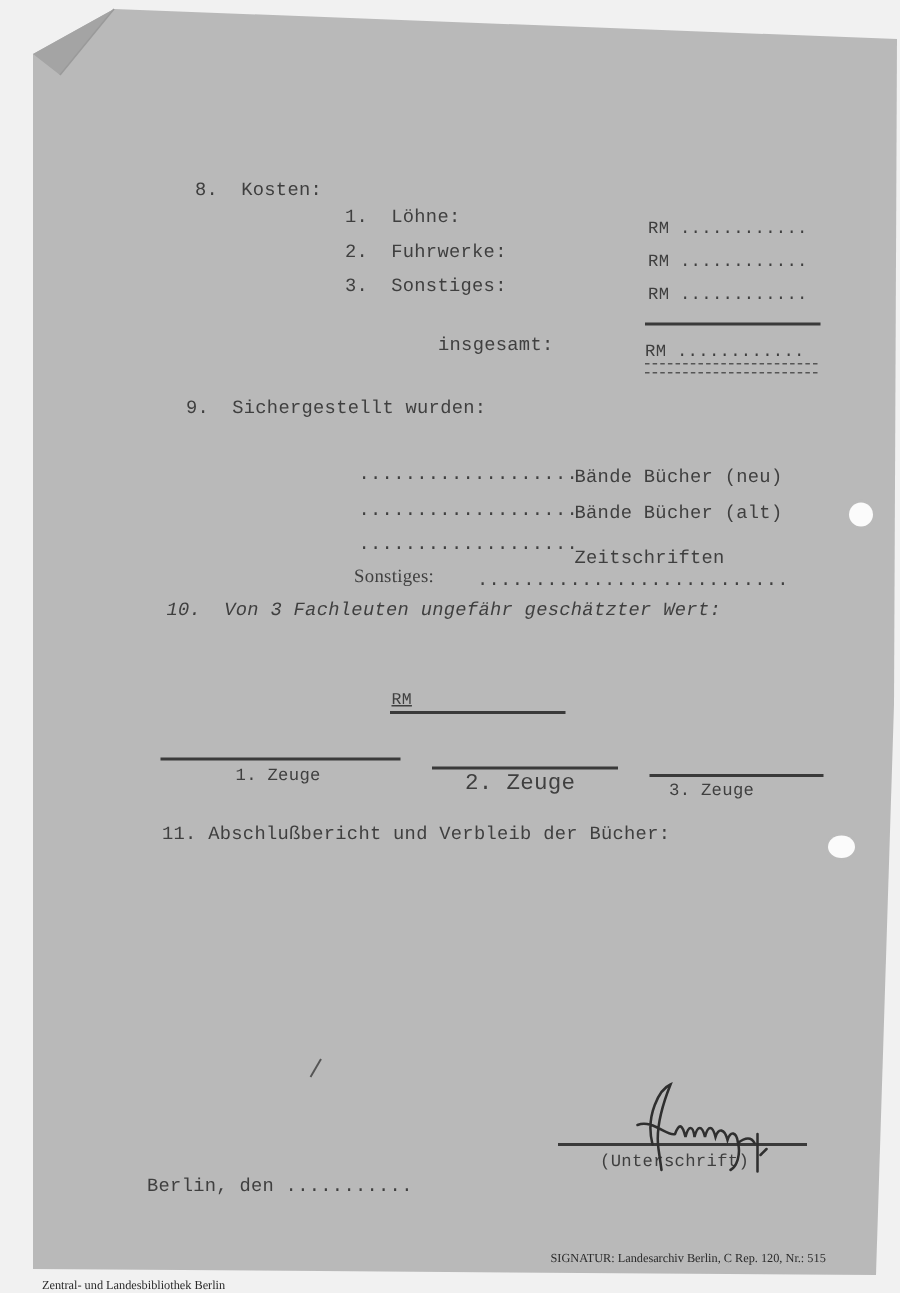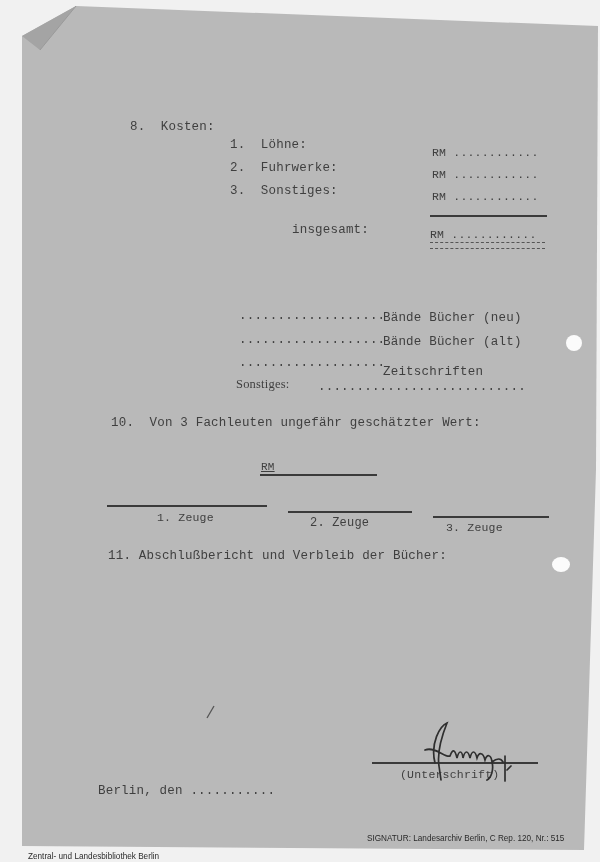--- a/index.html
+++ b/index.html
@@ -16,21 +16,21 @@
     position:absolute; left:0; top:0; width:600px; height:862px;
   }
   .t {
     position:absolute; white-space:pre; font-size:12.5px; line-height:14px;
     color:#3f3f3f; letter-spacing:0.2px;
   }
   .rule { position:absolute; height:1.5px; background:#3a3a3a; }
   .dbl { position:absolute; height:5px; border-top:1.5px dashed #555; border-bottom:1.5px dashed #555; }
   .hole { position:absolute; width:16px; height:16px; border-radius:50%; background:#fbfbfb; box-shadow:0 0 2px #bbb; }
   .footer {
-    position:absolute; font-family:Liberation Sans, sans-serif; font-size:8.2px;
+    position:absolute; font-family:Liberation Serif, serif; font-size:8.2px;
     line-height:9.5px; color:#2a2a2a; white-space:pre;
   }
   .sig { position:absolute; }
 </style>
 </head>
 <body>
 
 <div class="page">
 
   <svg class="sheet-bg" width="600" height="862" viewBox="0 0 600 862">
@@ -47,37 +47,38 @@
   <div class="t" style="left:432px;top:146px;font-size:11.5px;">RM ............</div>
   <div class="t" style="left:230px;top:161px;">2.  Fuhrwerke:</div>
   <div class="t" style="left:432px;top:168px;font-size:11.5px;">RM ............</div>
   <div class="t" style="left:230px;top:184px;">3.  Sonstiges:</div>
   <div class="t" style="left:432px;top:190px;font-size:11.5px;">RM ............</div>
   <div class="rule" style="left:430px;top:215px;width:117px;"></div>
   <div class="t" style="left:292px;top:223px;">insgesamt:</div>
   <div class="t" style="left:430px;top:228px;font-size:11.5px;">RM ............</div>
   <div class="dbl" style="left:430px;top:242px;width:115px;"></div>
 
+  <div class="t" style="left:124px;top:265px;">9.  Sichergestellt wurden:</div>
   <div class="t" style="left:239px;top:309px;">...................</div>
   <div class="t" style="left:383px;top:311px;">Bände Bücher (neu)</div>
   <div class="t" style="left:239px;top:333px;">...................</div>
   <div class="t" style="left:383px;top:335px;">Bände Bücher (alt)</div>
   <div class="t" style="left:239px;top:356px;">...................</div>
   <div class="t" style="left:383px;top:365px;">Zeitschriften</div>
   <div class="t" style="left:236px;top:377px;font-family:Liberation Serif, serif;">Sonstiges:</div>
   <div class="t" style="left:318px;top:380px;">...........................</div>
 
-  <div class="t" style="left:111px;top:416px;">10.  Von 3 Fachleuten ungefähr geschätzter Wert:</div>
+  <div class="t" style="left:111px;top:400px;font-style:italic;">10.  Von 3 Fachleuten ungefähr geschätzter Wert:</div>
   <div class="t" style="left:261px;top:460px;font-size:11px;text-decoration:underline;">RM</div>
   <div class="rule" style="left:260px;top:474px;width:117px;"></div>
 
   <div class="rule" style="left:107px;top:505px;width:160px;"></div>
   <div class="t" style="left:138px;top:511px;font-size:11.5px;margin-left:19px;">1. Zeuge</div>
   <div class="rule" style="left:288px;top:511px;width:124px;"></div>
-  <div class="t" style="left:310px;top:516px;font-size:12px;">2. Zeuge</div>
+  <div class="t" style="left:310px;top:516px;font-size:15px;">2. Zeuge</div>
   <div class="rule" style="left:433px;top:516px;width:116px;"></div>
   <div class="t" style="left:446px;top:521px;font-size:11.5px;">3. Zeuge</div>
 
   <div class="t" style="left:108px;top:549px;">11. Abschlußbericht und Verbleib der Bücher:</div>
 
   <svg class="sig" style="left:205px;top:704px;" width="12" height="16">
     <line x1="2" y1="14" x2="9" y2="2" stroke="#555" stroke-width="1.3"></line>
   </svg>
   <div class="t" style="left:98px;top:784px;">Berlin, den ...........</div>
   <div class="rule" style="left:372px;top:762px;width:166px;height:1.5px;"></div>

